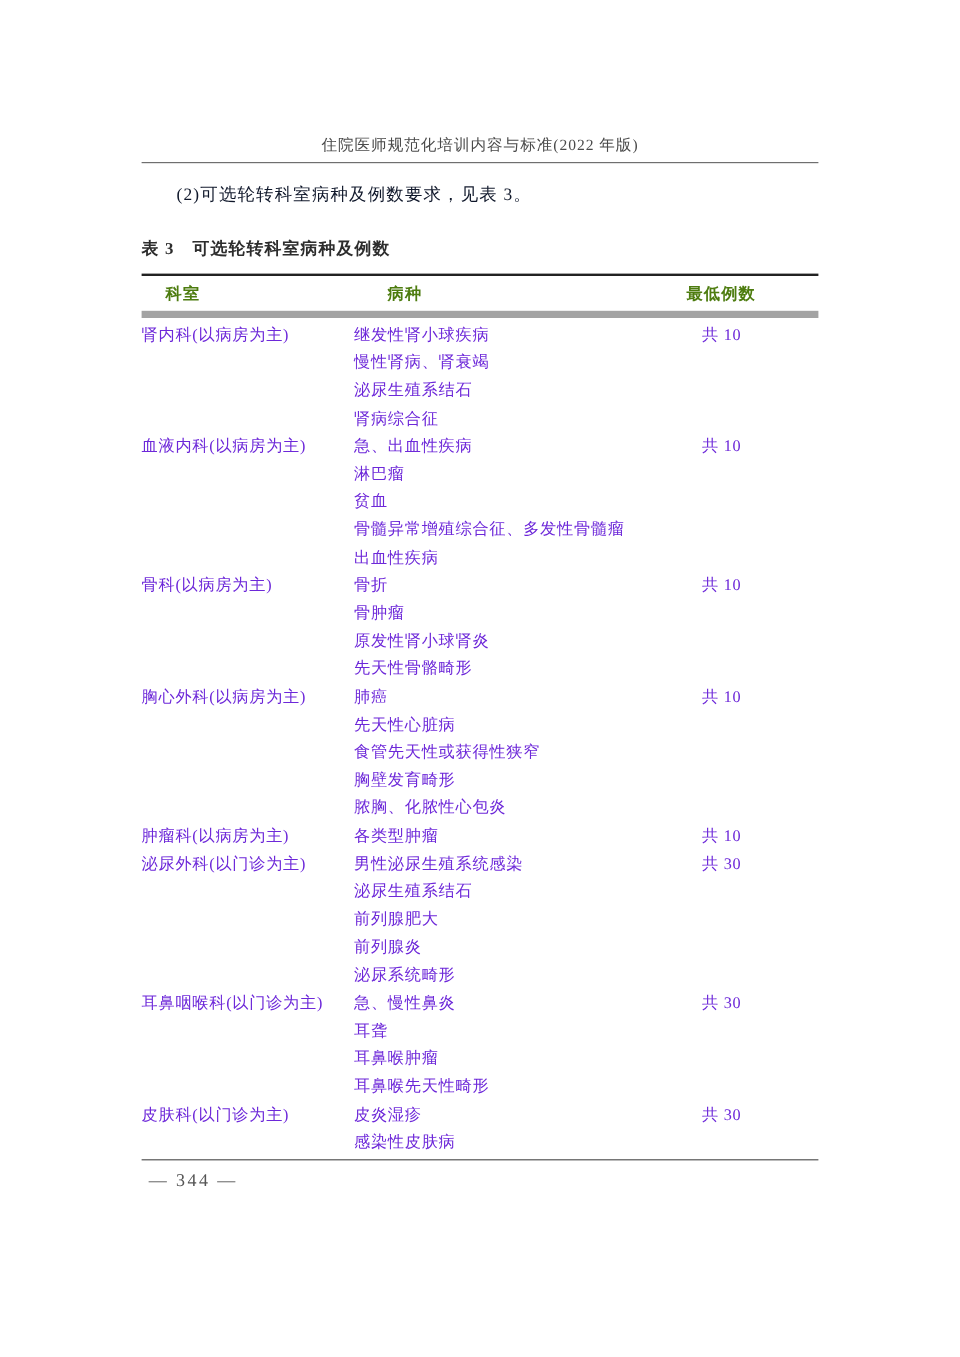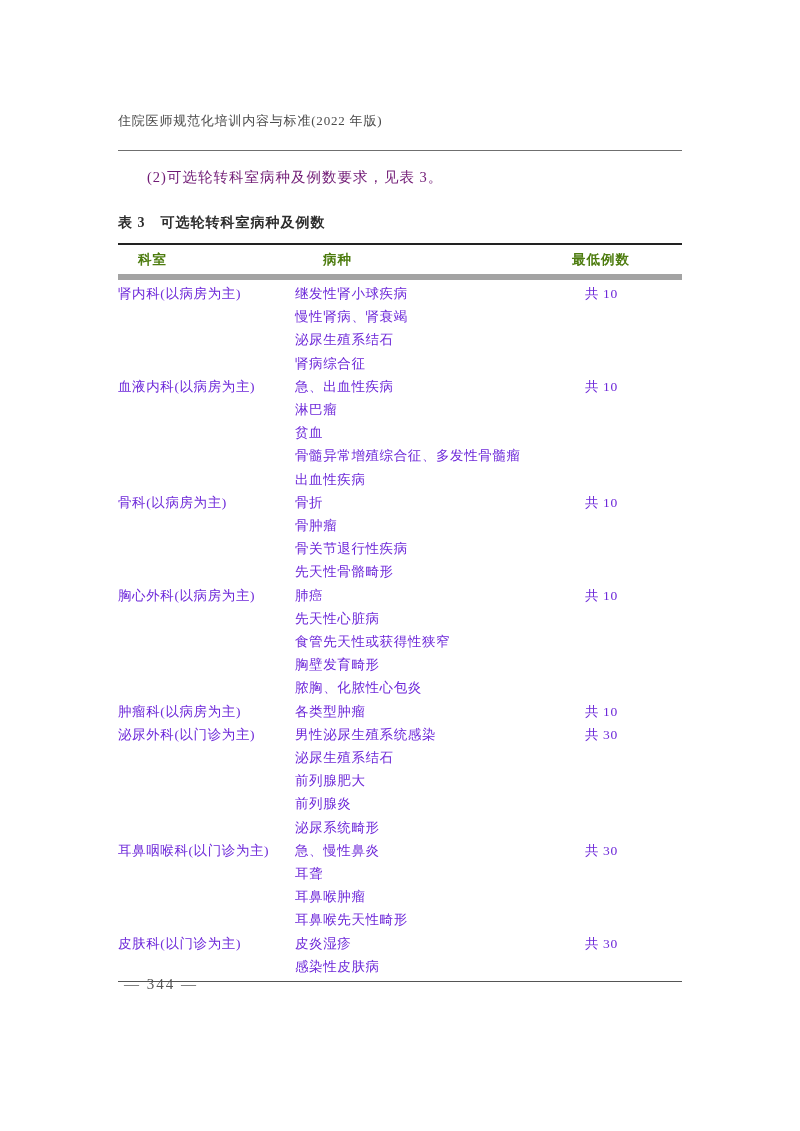--- a/index.html
+++ b/index.html
@@ -19,29 +19,30 @@
   .content {
     position: absolute;
     left: 118px;
     top: 112px;
     width: 564px;
   }
   .doc-header {
     font-size: 13px;
     letter-spacing: 0.8px;
     color: #4a4a4a;
-    padding-bottom: 20px;
+    padding-bottom: 5px;
     border-bottom: 1.5px solid #6f6f6f;
+    text-align: center;
   }
   .para {
     margin-top: 17px;
     font-size: 14.5px;
     letter-spacing: 1px;
     text-indent: 2em;
-    color: #701a75;
+    color: #0f172a;
   }
   .tbl-title {
     margin-top: 27px;
     font-weight: bold;
     font-size: 14px;
     letter-spacing: 1px;
     color: #2d2d2d;
   }
   .tbl {
     margin-top: 11px;
@@ -119,21 +120,21 @@
               <div class="dline">骨髓异常增殖综合征、多发性骨髓瘤</div>
               <div class="dline">出血性疾病</div>
             </div>
             <div class="c3">共 10</div>
           </div>
           <div class="trow">
             <div class="c1">骨科(以病房为主)</div>
             <div class="c2">
               <div class="dline">骨折</div>
               <div class="dline">骨肿瘤</div>
-              <div class="dline">骨关节退行性疾病</div>
+              <div class="dline">原发性肾小球肾炎</div>
               <div class="dline">先天性骨骼畸形</div>
             </div>
             <div class="c3">共 10</div>
           </div>
           <div class="trow">
             <div class="c1">胸心外科(以病房为主)</div>
             <div class="c2">
               <div class="dline">肺癌</div>
               <div class="dline">先天性心脏病</div>
               <div class="dline">食管先天性或获得性狭窄</div>

